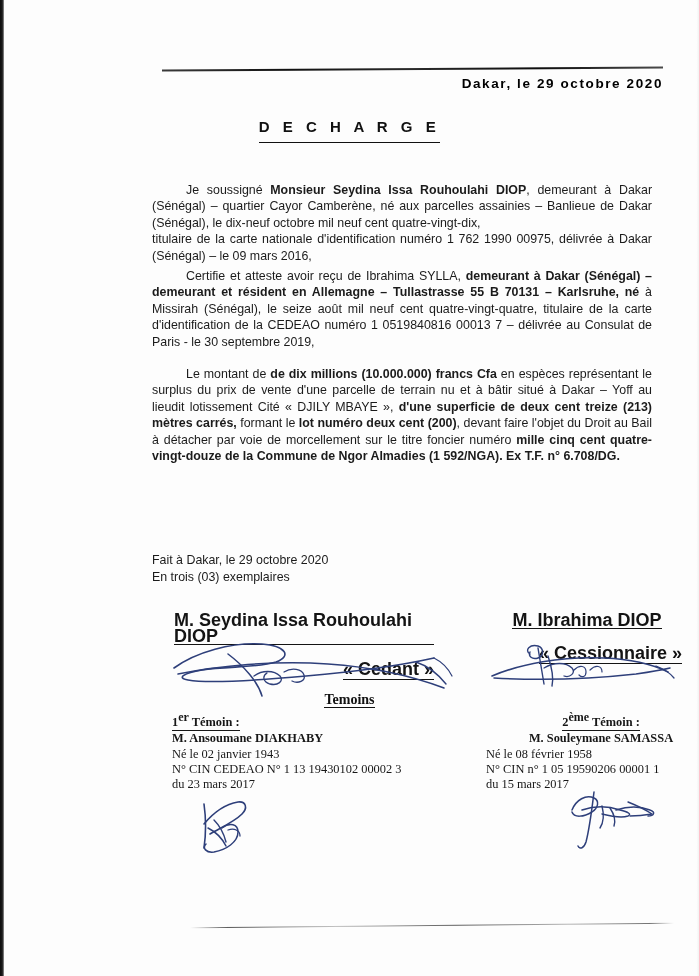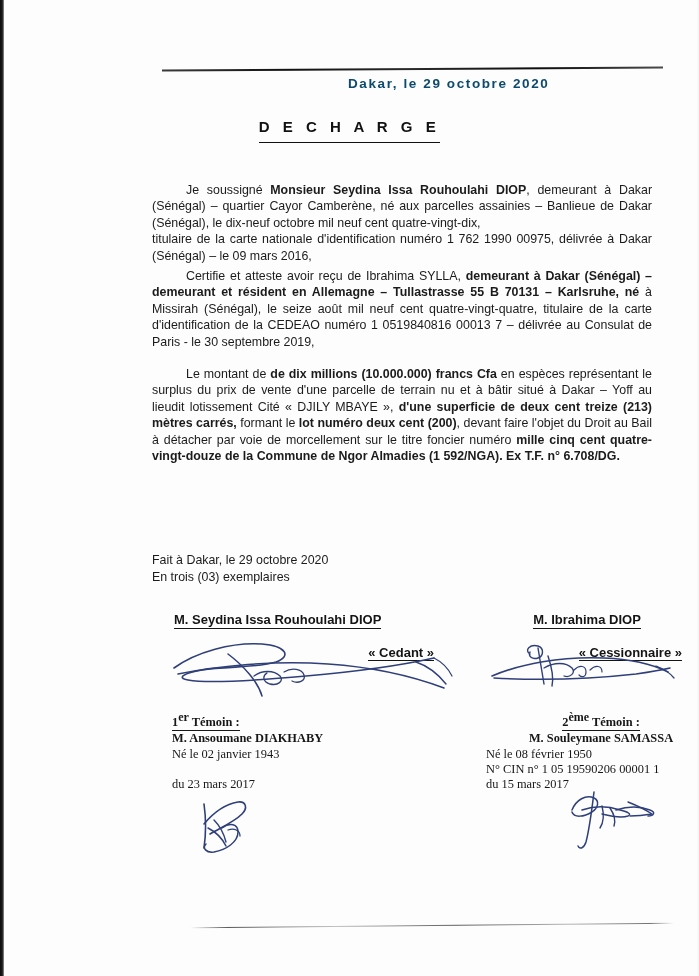--- a/index.html
+++ b/index.html
@@ -47,27 +47,28 @@
     left: 162px;
     top: 68px;
     width: 501px;
     height: 2px;
     background: linear-gradient(90deg, #3a3a3a 0%, #111 25%, #2b2b2b 50%, #0e0e0e 75%, #4a4a4a 100%);
     transform: rotate(-0.35deg);
   }
 
   .date-line {
     position: absolute;
-    left: 348px;
+    left: 360px;
     top: 76px;
     width: 303px;
+    text-align: right;
     font-weight: bold;
     font-size: 13.5px;
     letter-spacing: 1.6px;
-    color: #0c4a6e;
+    color: #000000;
   }
 
   .doc-title {
     position: absolute;
     left: 0;
     top: 118px;
     width: 699px;
     text-align: center;
     font-weight: bold;
     font-size: 15px;
@@ -93,21 +94,21 @@
   .body-block.p3 { top: 366px; }
   .body-block.closing { top: 506px; text-align: left; }
   .body-block.fait { top: 552px; text-align: left; line-height: 17px; }
 
   .body-block .ind { display: inline-block; width: 34px; }
   b { font-weight: bold; }
 
   
   .sig-head {
     position: absolute;
-    font-size: 13px;
+    font-size: 18px;
     font-weight: bold;
     color: #141414;
     line-height: 16px;
   }
   .sig-head .nm { border-bottom: 1.3px solid #141414; display: inline-block; }
   .sig-head .role { display: block; text-align: right; margin-top: 16px; }
   .sig-head .role u { text-decoration: none; border-bottom: 1.3px solid #141414; }
 
   .sig-cedant { left: 174px; top: 612px; width: 260px; }
   .sig-cession { left: 492px; top: 612px; width: 190px; text-align: center; }
@@ -205,33 +206,34 @@
       <path d="M44,14 C38,10 44,4 52,6 C58,8 58,16 52,18 C46,20 42,16 44,12" stroke-width="1.4"></path>
       <path d="M52,8 C54,20 56,32 58,44" stroke-width="1.4"></path>
       <path d="M62,16 C66,28 68,38 66,46" stroke-width="1.4"></path>
       <path d="M58,28 C68,22 80,22 86,28 C90,33 84,38 78,36" stroke-width="1.3"></path>
       <path d="M88,30 C94,24 100,26 100,32 C100,37 96,38 93,35" stroke-width="1.2"></path>
       <path d="M104,30 C110,24 116,26 116,32" stroke-width="1.2"></path>
       <path d="M170,26 C178,29 184,33 188,38" stroke-width="1.3"></path>
     </g>
   </svg>
 
+  <div class="temoins-title"><span>Temoins</span></div>
 
   <div class="witness witness-1">
     <span class="wlabel"><span>1</span><sup>er</sup><span> Témoin :</span></span>
     <span class="wname">M. Ansoumane DIAKHABY</span>
     <span>Né le 02 janvier 1943</span><br>
-    <br>
+    <span>N° CIN CEDEAO N° 1 13 19430102 00002 3</span><br>
     <span>du 23 mars 2017</span>
   </div>
 
   <div class="witness witness-2">
     <span class="wlabel-wrap"><span class="wlabel"><span>2</span><sup>ème</sup><span> Témoin :</span></span></span>
     <span class="wname">M. Souleymane SAMASSA</span>
-    <span>Né le 08 février 1950</span><br>
+    <span>Né le 08 février 1958</span><br>
     <span>N° CIN n° 1 05 19590206 00001 1</span><br>
     <span>du 15 mars 2017</span>
   </div>
 
   <svg class="sig-ink" style="left:182px; top:798px;" width="120" height="68" viewBox="0 0 120 68">
     <g fill="none" stroke="#2e3f7a" stroke-linecap="round" stroke-linejoin="round">
       <path d="M22,6 C24,20 24,36 22,50" stroke-width="1.6"></path>
       <path d="M22,26 C32,14 44,6 56,4 C64,3 66,10 60,16 C52,24 38,30 28,36" stroke-width="1.6"></path>
       <path d="M26,30 C34,34 40,40 44,48" stroke-width="1.5"></path>
       <path d="M32,22 C38,28 42,36 44,44" stroke-width="1.4"></path>

